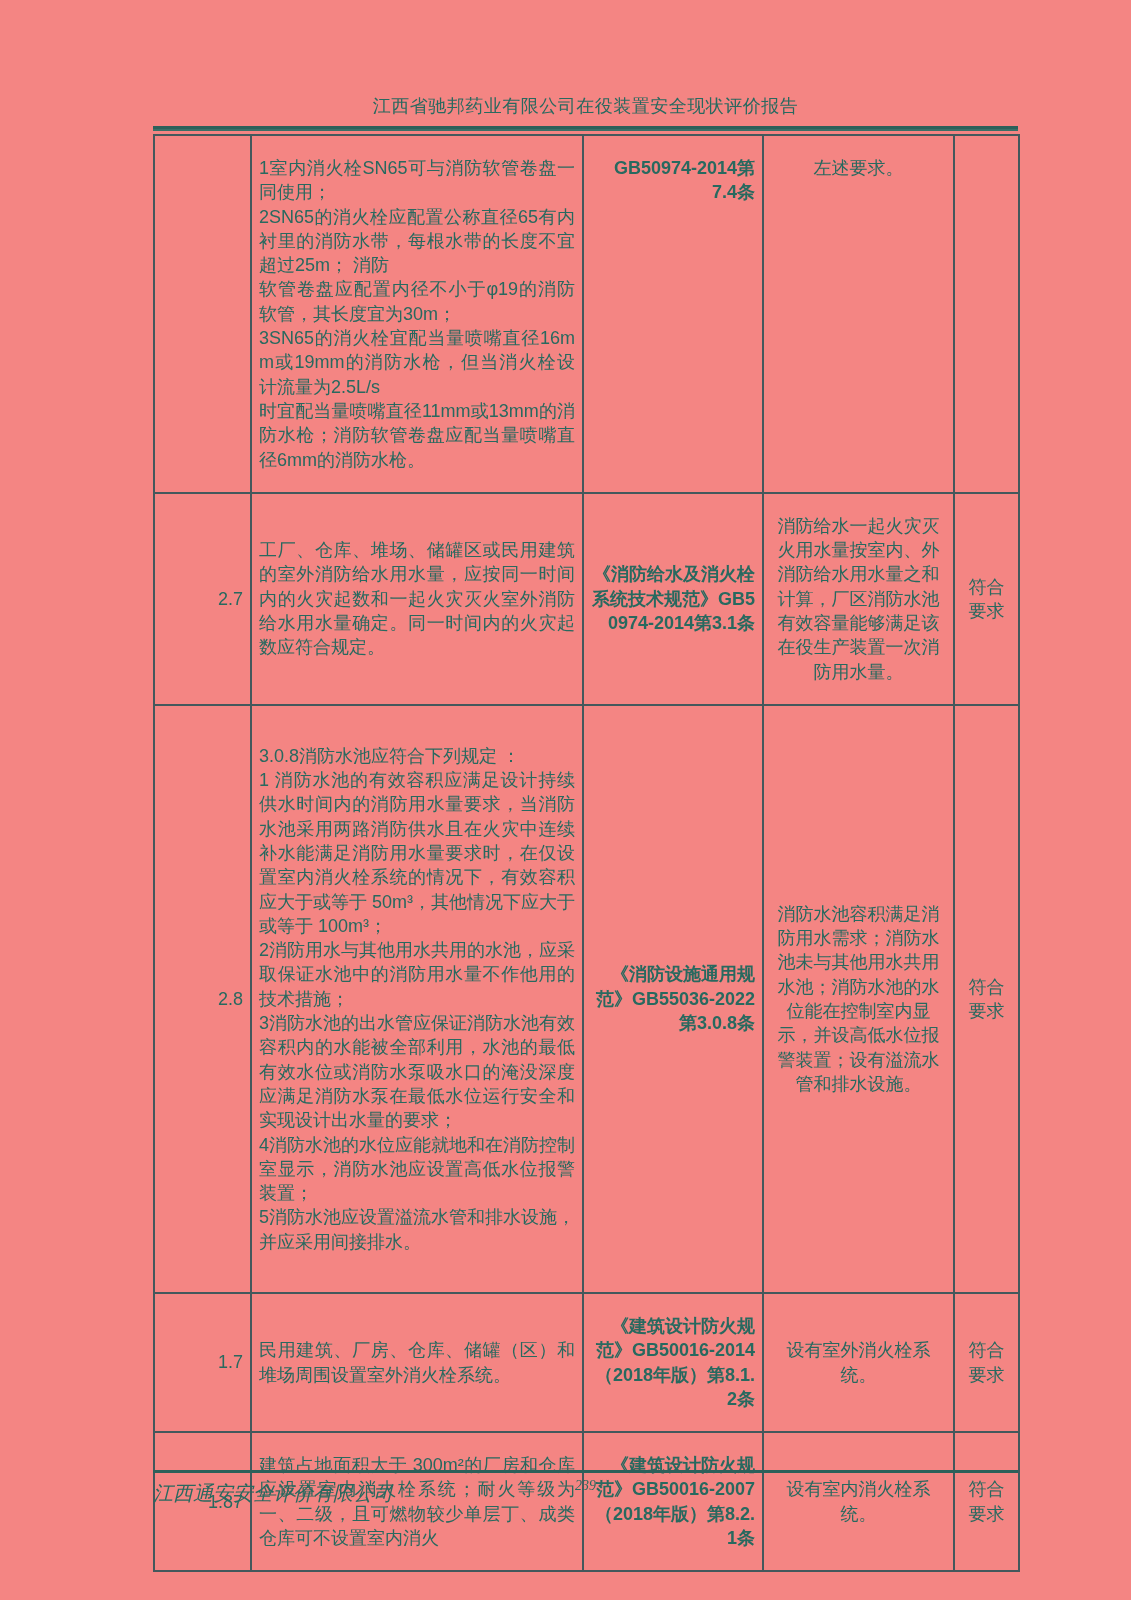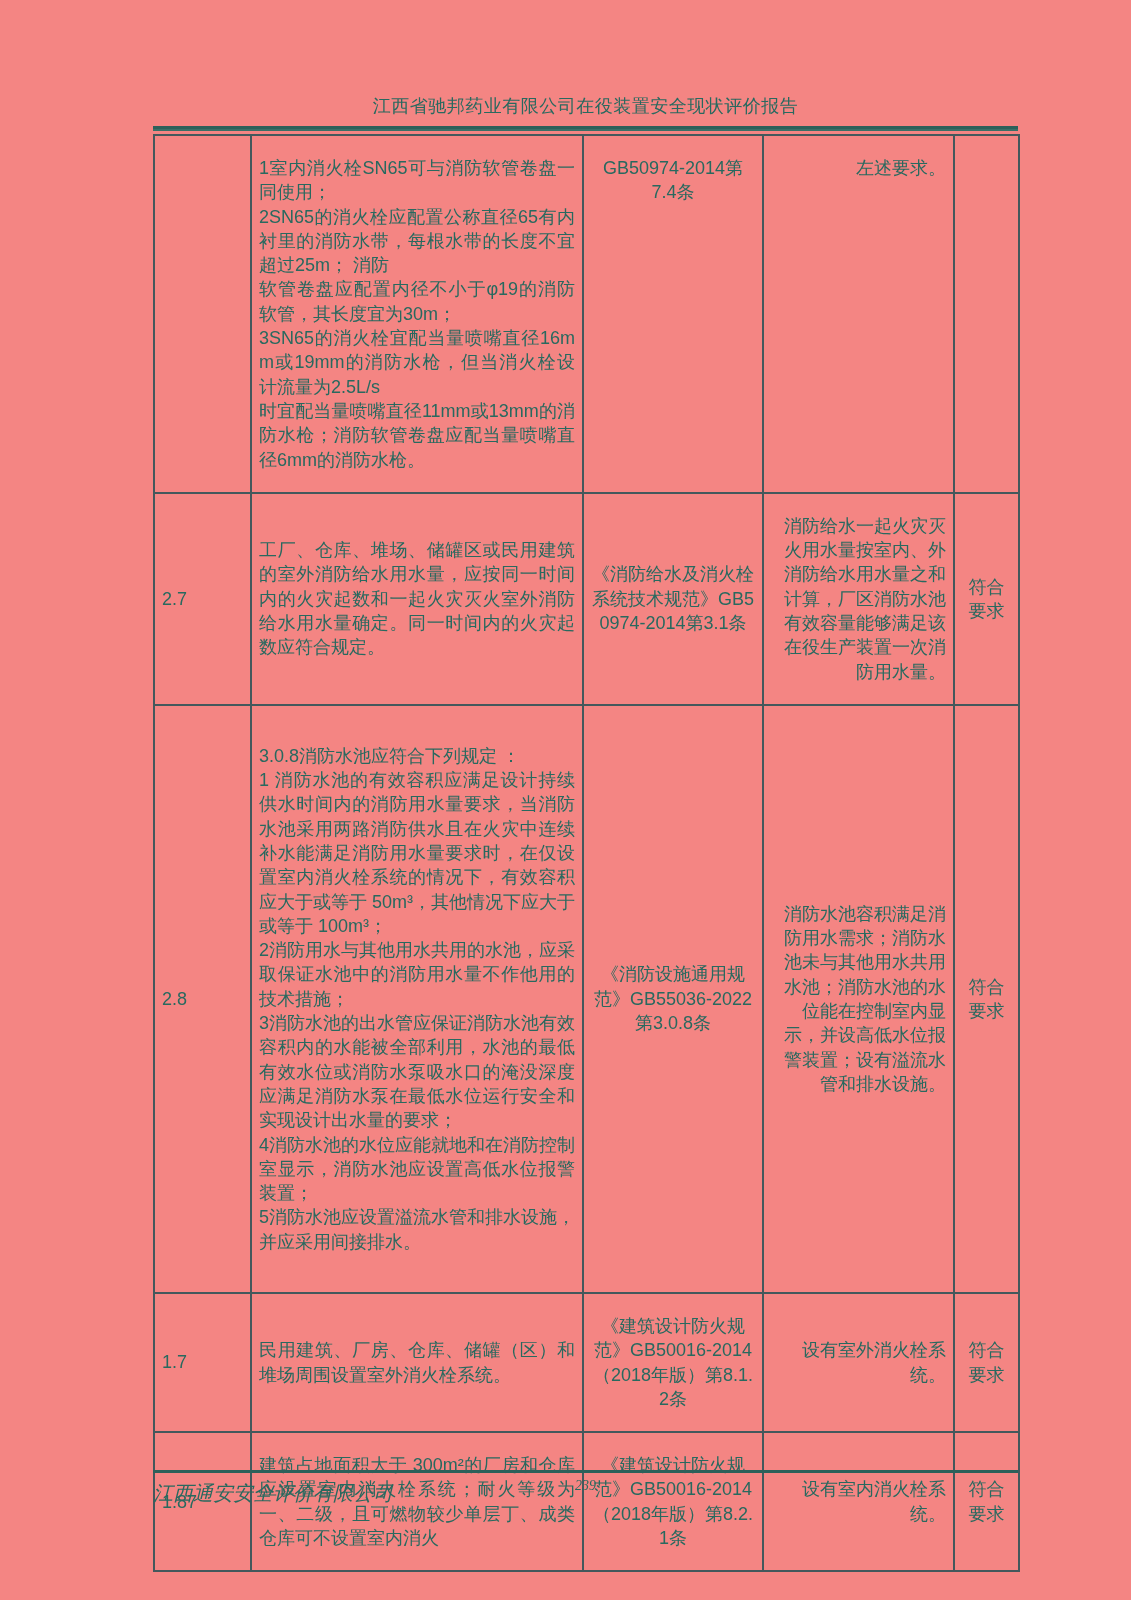--- a/index.html
+++ b/index.html
@@ -39,24 +39,24 @@
   }
   table.compliance td {
     border: 2px solid #44585c;
     padding: 20px 7px;
     font-size: 18px;
     line-height: 1.35;
     vertical-align: middle;
     white-space: pre-line;
     word-break: break-all;
   }
-  td.c-num   { text-align: left; }
+  td.c-num   { text-align: right; }
   td.c-text  { text-align: justify; }
-  td.c-basis { text-align: center; }
-  td.c-actual{ text-align: right; }
+  td.c-basis { text-align: right; font-weight: bold; }
+  td.c-actual{ text-align: center; }
   td.c-concl { text-align: center; margin-top: 12px; }
   tr.row-cont td { vertical-align: top; }
   tr.row-cont  { height: 330px; }
   tr.row-27    { height: 178px; }
   tr.row-28    { height: 588px; }
   tr.row-29    { height: 104px; }
   tr.row-210   { height: 100px; }
 
   
   .footer {
@@ -143,21 +143,21 @@
         <td class="c-num">1.7</td>
         <td class="c-text">民用建筑、厂房、仓库、储罐（区）和堆场周围设置室外消火栓系统。</td>
         <td class="c-basis">《建筑设计防火规范》GB50016-2014（2018年版）第8.1.2条</td>
         <td class="c-actual">设有室外消火栓系统。</td>
         <td class="c-concl">符合
 要求</td>
       </tr>
       <tr class="row-210">
         <td class="c-num">1.87</td>
         <td class="c-text">建筑占地面积大于 300m²的厂房和仓库应设置室内消火栓系统；耐火等级为一、二级，且可燃物较少单层丁、成类仓库可不设置室内消火</td>
-        <td class="c-basis">《建筑设计防火规范》GB50016-2014（2018年版）第8.2.1条</td>
+        <td class="c-basis">《建筑设计防火规范》GB50016-2007（2018年版）第8.2.1条</td>
         <td class="c-actual">设有室内消火栓系统。</td>
         <td class="c-concl">符合
 要求</td>
       </tr>
     </tbody>
   </table>
 
   <div class="footer">
     <div class="footer-inner">
       <span class="footer-company">江西通安安全评价有限公司</span>

